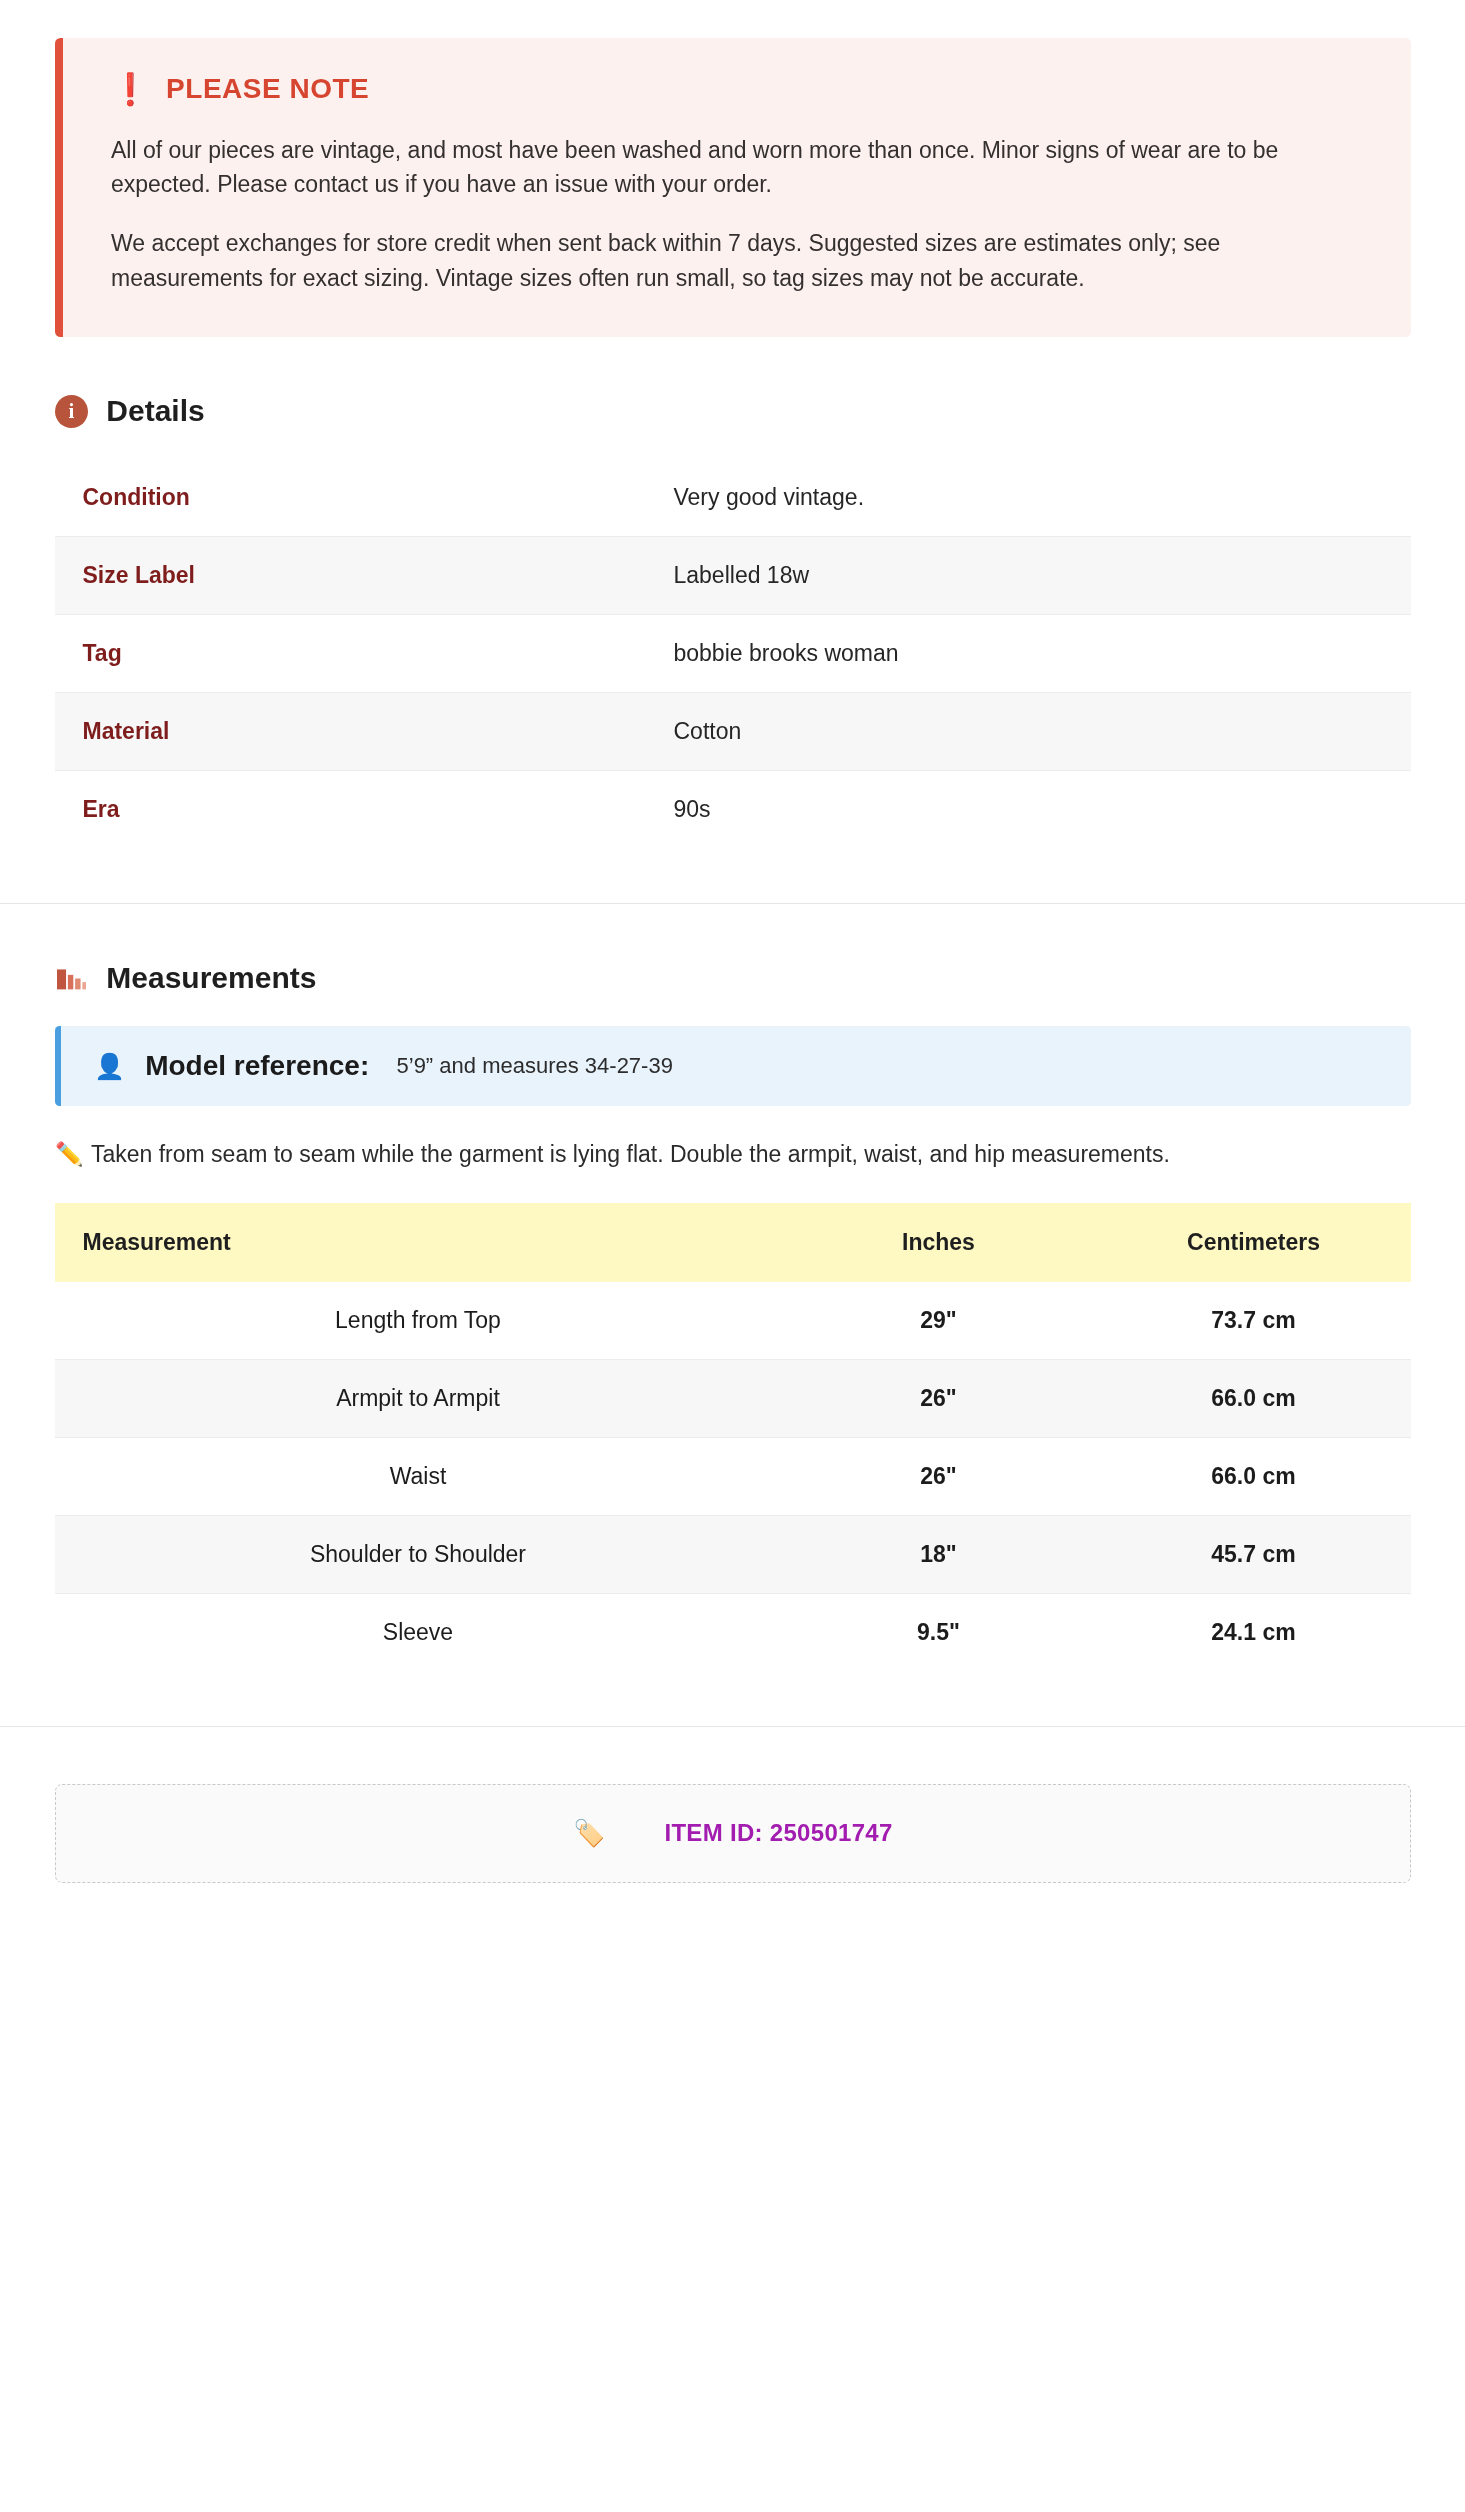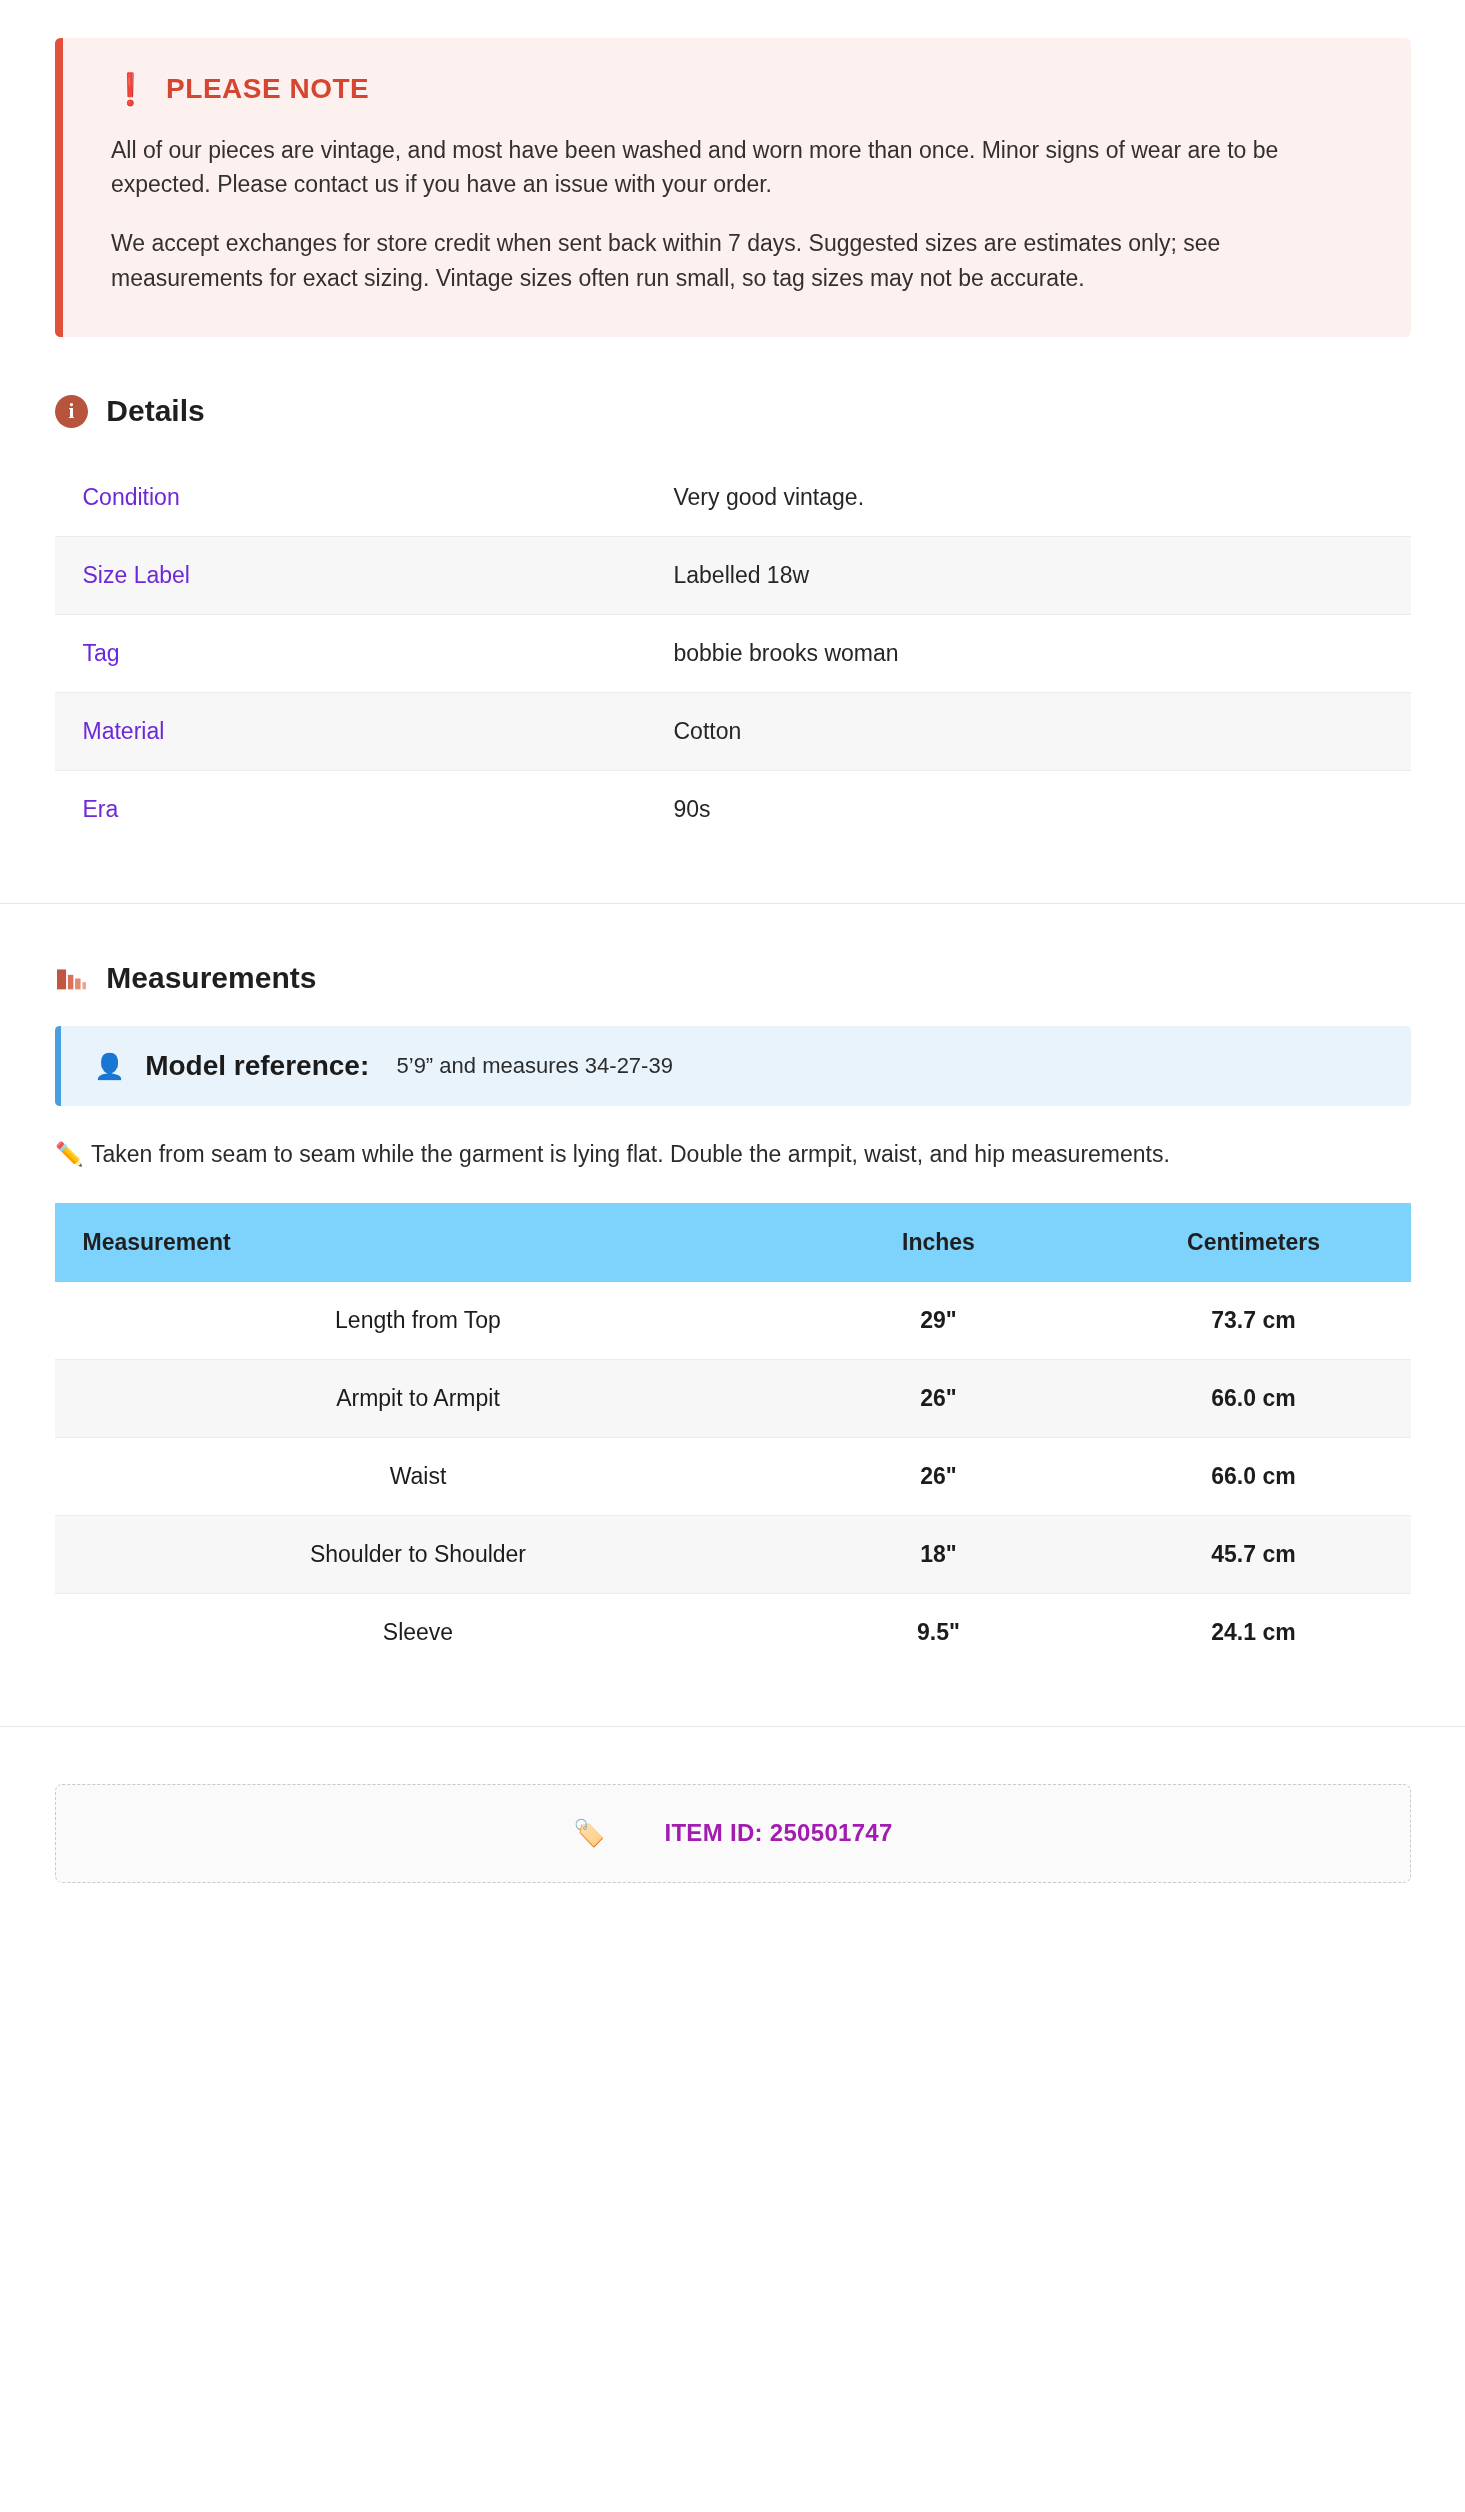--- a/index.html
+++ b/index.html
@@ -98,21 +98,22 @@
     margin-bottom: 9.2px;
   }
   .details-table tr td {
     padding: 25px 27.5px 25px 27.5px;
     font-size: 23px;
     color: #262626;
     border-bottom: 0.9px solid #ececec;
   }
   .details-table tr td.key {
     width: 591px;
-    color: #6d28d9;
+    color: #7f1d1d;
+    font-weight: bold;
   }
   .details-table tr:nth-child(even) {
     background: #f7f7f7;
   }
   .details-table tr:last-child td { border-bottom: none; }
 
   .divider {
     height: 0.9px;
     background: #e6e6e6;
     width: 1466px;
@@ -155,21 +156,21 @@
     max-width: 1191px;
   }
   .measure-note .pencil { margin-right: 7.3px; }
 
   
   .measure-table {
     width: 100%;
     border-collapse: collapse;
   }
   .measure-table thead th {
-    background: #7dd3fc;
+    background: #fef9c3;
     font-size: 23px;
     font-weight: 600;
     color: #1f1f1f;
     padding: 26px 27.5px;
     text-align: left;
   }
   .measure-table thead th.c { text-align: center; }
   .measure-table tbody td {
     font-size: 23px;
     padding: 25px 27.5px;

